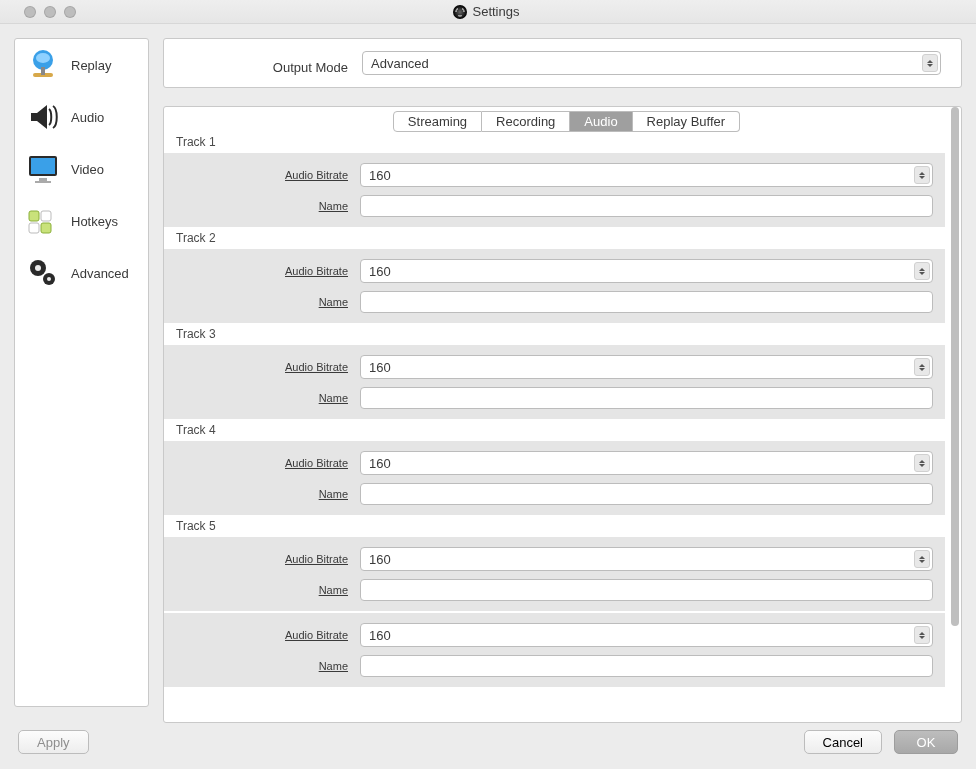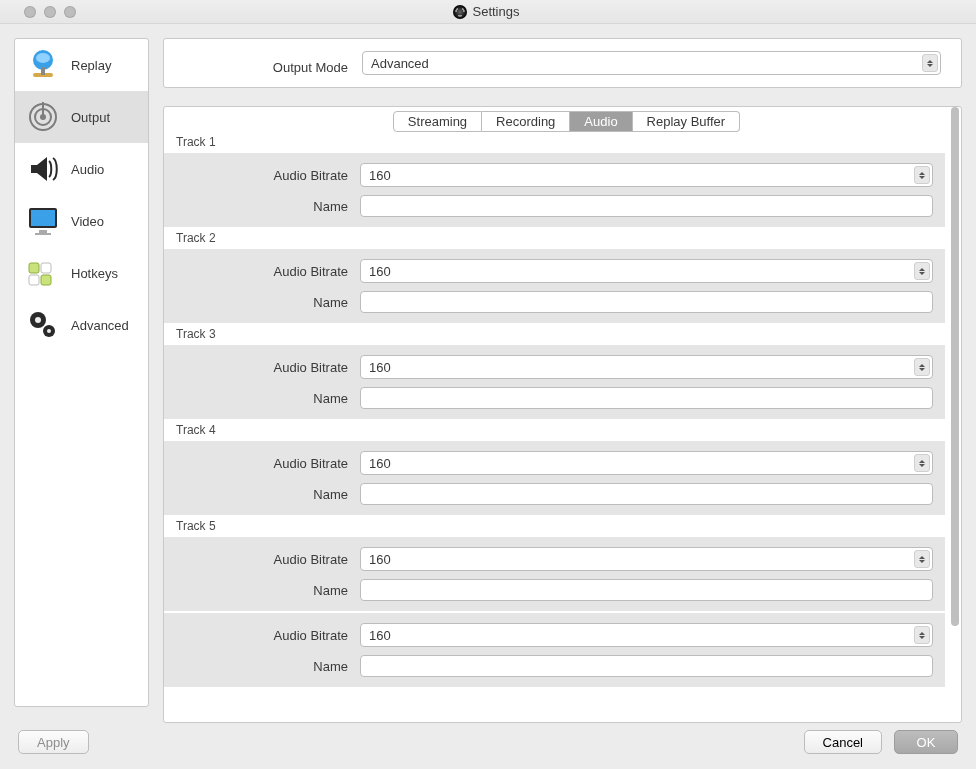--- a/index.html
+++ b/index.html
@@ -122,21 +122,21 @@
 .track-title {
   font-size: 12px; color:#4a4a4a;
   padding: 2px 0 4px 12px;
 }
 .track-body {
   background:#e5e5e5; border-radius:0;
   padding: 10px 12px;
   display:flex; flex-direction:column; gap: 8px;
 }
 .row { display:flex; align-items:center; gap:8px; }
-.row .lab { width: 176px; text-align:right; font-size:13px; padding-right:4px; }
+.row .lab { width: 176px; text-align:right; font-size:11px; padding-right:4px;text-decoration:underline; }
 .text-input {
   flex:1; height:22px; background:#fff; border:1px solid #bcbcbc;
   border-radius:4px; padding: 0 7px; font-size:13px;
 }
 
 .scrollbar {
   position:absolute; top:0; right:2px; bottom:4px; width:8px;
 }
 .scrollbar .thumb{
   position:absolute; left:0; right:0; top:0; height:85%;
@@ -180,29 +180,20 @@
   <div class="sidebar">
     <div class="sidebar-item">
       <svg viewBox="0 0 36 36">
           <circle cx="18" cy="13" r="10" fill="#3aa0e8"></circle>
           <ellipse cx="18" cy="11" rx="7" ry="5" fill="#8fd1ff"></ellipse>
           <rect x="8" y="26" width="20" height="4" rx="2" fill="#d7a84a"></rect>
           <rect x="16" y="20" width="4" height="8" fill="#888"></rect>
         </svg>
       <span class="lbl">Replay</span>
     </div>
-    <div class="sidebar-item selected">
-      <svg viewBox="0 0 36 36">
-          <circle cx="18" cy="18" r="13" fill="none" stroke="#7d7d7d" stroke-width="2"></circle>
-          <circle cx="18" cy="18" r="8" fill="none" stroke="#7d7d7d" stroke-width="2"></circle>
-          <circle cx="18" cy="18" r="3" fill="#7d7d7d"></circle>
-          <path d="M18 18 L18 3" stroke="#7d7d7d" stroke-width="2"></path>
-        </svg>
-      <span class="lbl">Output</span>
-    </div>
     <div class="sidebar-item">
       <svg viewBox="0 0 36 36">
           <path d="M6 14v8h6l10 8V6L12 14z" fill="#2a2a2a"></path>
           <path d="M24 10c3 2 3 14 0 16M28 7c5 3 5 19 0 22" stroke="#2a2a2a" stroke-width="2" fill="none"></path>
         </svg>
       <span class="lbl">Audio</span>
     </div>
     <div class="sidebar-item">
       <svg viewBox="0 0 36 36">
           <rect x="4" y="5" width="28" height="20" rx="2" fill="#2a2a2a"></rect>

